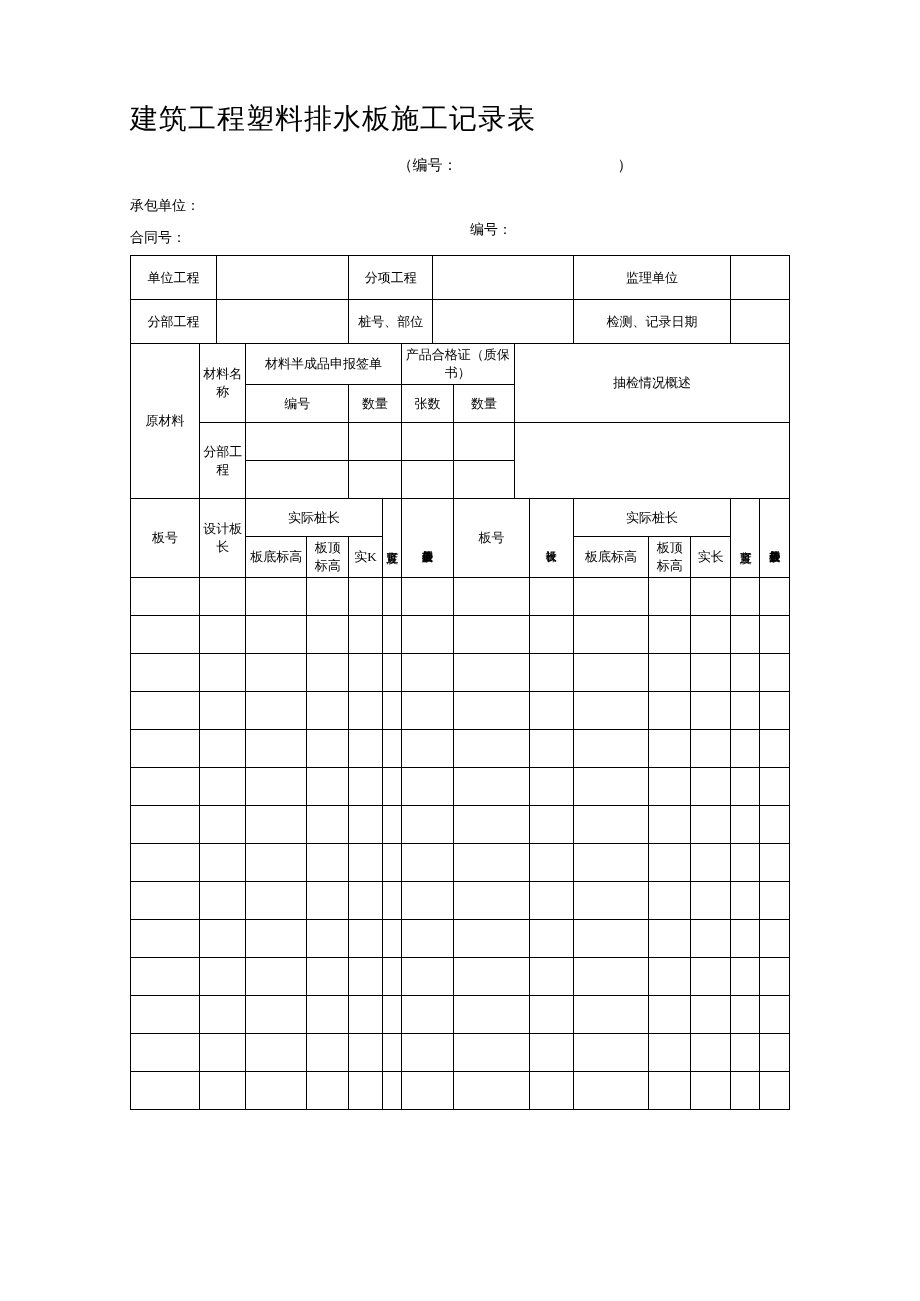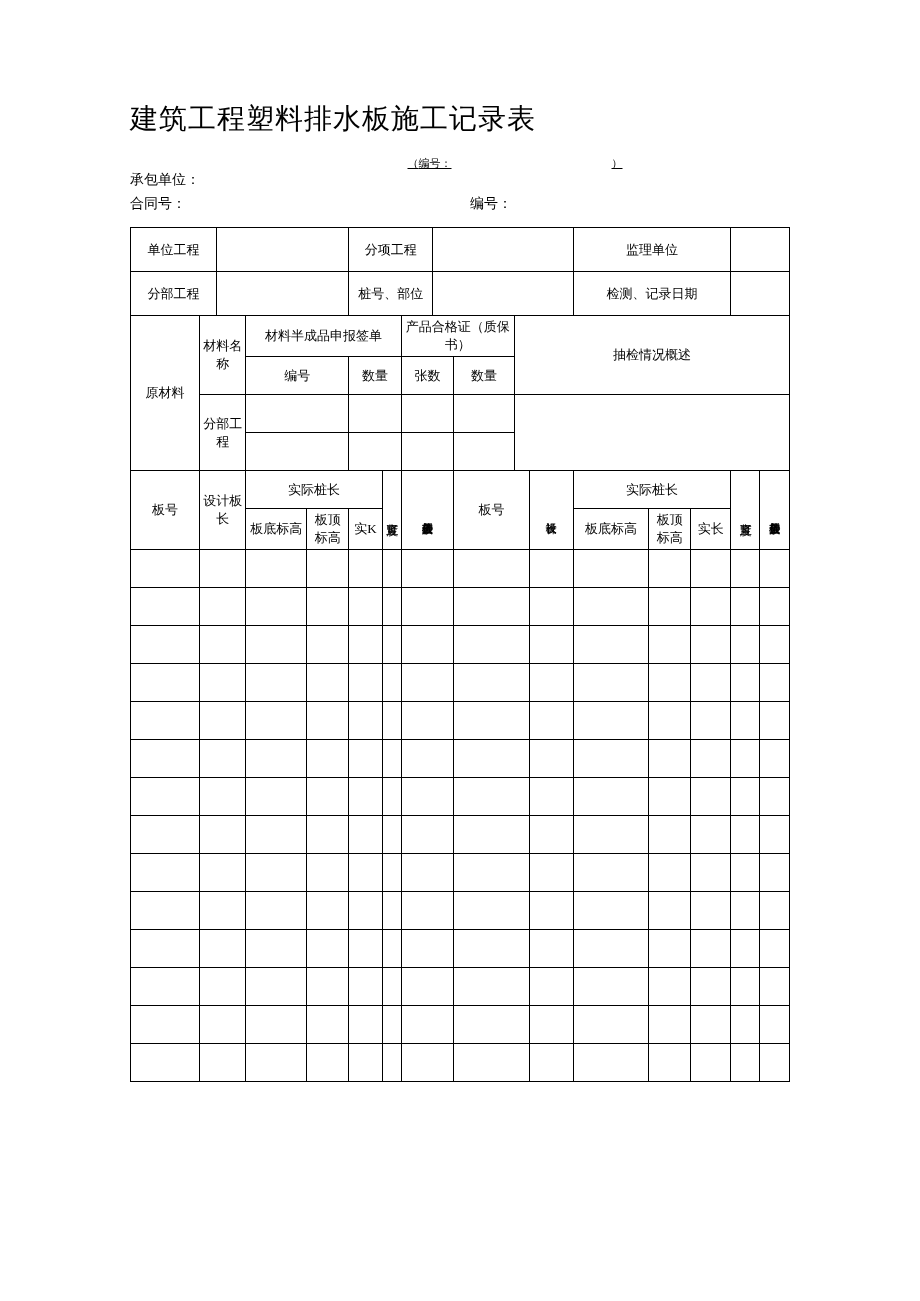--- a/index.html
+++ b/index.html
@@ -14,37 +14,37 @@
     }
     .title {
       text-align: left;
       font-size: 28px;
       font-weight: normal;
       margin-bottom: 18px;
       letter-spacing: 1px;
     }
     .doc-number {
       text-align: center;
-      font-size: 11px;
-      text-decoration: underline;
+      font-size: 15px;
+      margin-bottom: 14px;
     }
     .doc-number .paren-open { margin-left: 110px; }
     .doc-number .paren-close { margin-left: 160px; }
     .meta-row {
       display: flex;
       font-size: 14px;
       margin-bottom: 6px;
     }
-    .meta-row .left { width: 340px; }
+    .meta-row .left { width: 340px; margin-top: 8px; }
     .meta-row .right { flex: 1; }
     .tbl {
       border-collapse: collapse;
       width: 100%;
       table-layout: fixed;
-      margin-top: 14px;
+      margin-top: 8px;
     }
     .tbl td {
       border: 1px solid #000;
       font-size: 13px;
       text-align: center;
       vertical-align: middle;
       padding: 2px 1px;
       height: 38px;
       overflow: hidden;
     }

